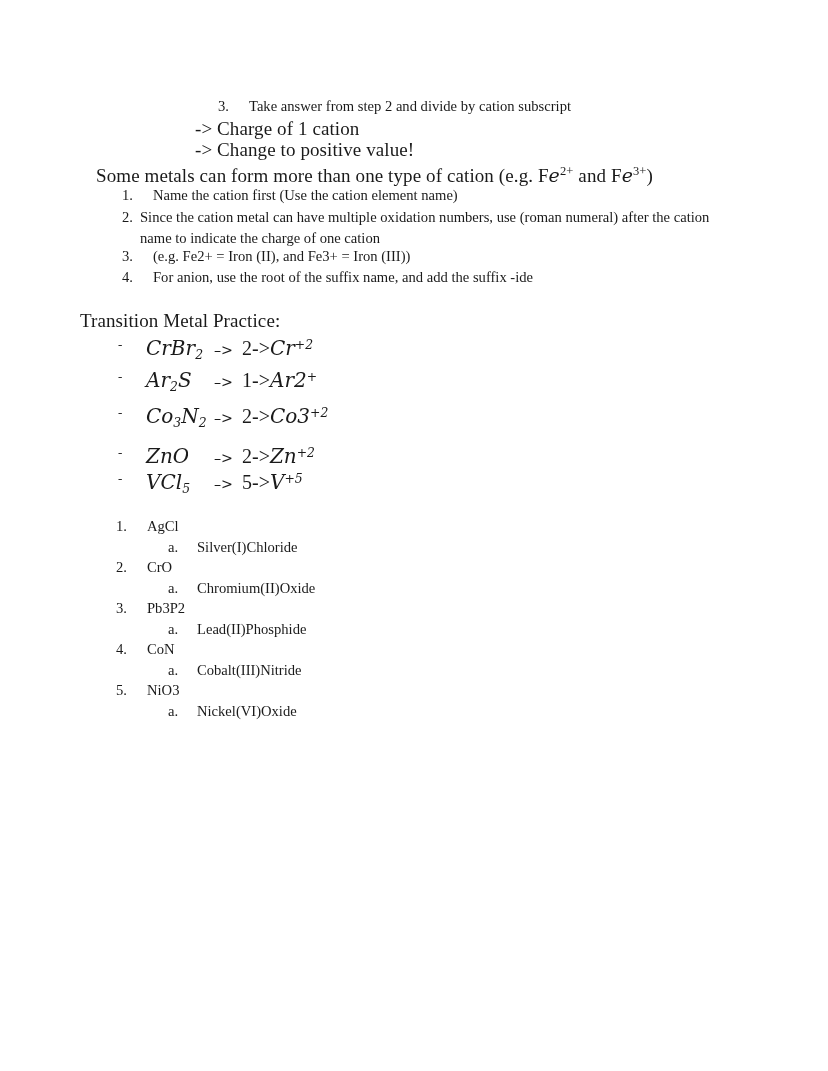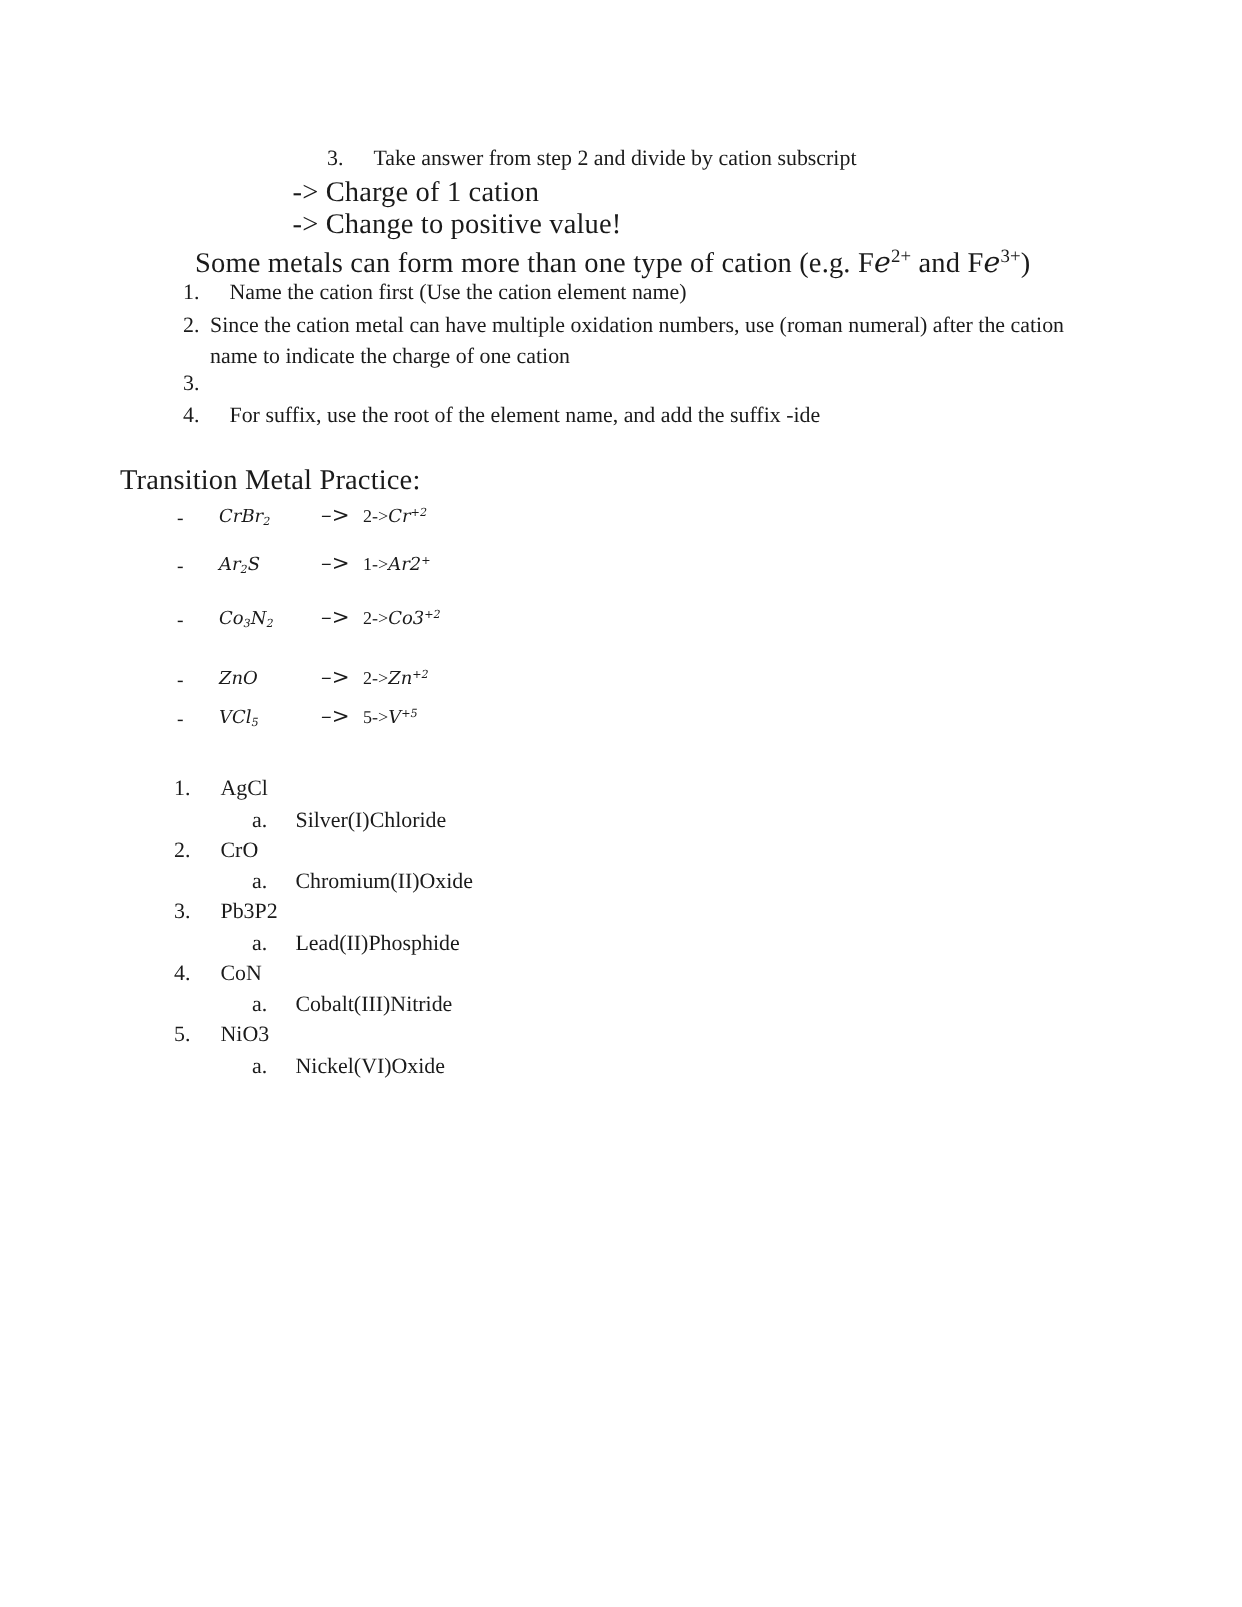--- a/index.html
+++ b/index.html
@@ -69,21 +69,21 @@
   }
   sub {
     font-size: 0.66em;
     vertical-align: -0.28em;
     line-height: 0;
   }
 
   .mi {
     font-family: "DejaVu Serif", "Liberation Serif", serif;
     font-style: italic;
-    font-size: 12px;
+    font-size: 20px;
   }
   .mi sub { font-size: 0.62em; vertical-align: -0.30em; }
   .mi sup { font-size: 0.62em; vertical-align: 0.50em; }
 
   .formula-row {
     position: absolute;
     display: flex;
     align-items: baseline;
     white-space: nowrap;
   }
@@ -120,41 +120,42 @@
 <div class="page">
 
   <div class="li" style="left:218px; top:98px;">
     <span class="marker" style="width:31px;">3.</span>
     <span class="txt">Take answer from step 2 and divide by cation subscript</span>
   </div>
 
   <div class="line" style="left:195px; top:119px;">-&gt; Charge of 1 cation</div>
   <div class="line" style="left:195px; top:140px;">-&gt; Change to positive value!</div>
 
-  <div class="line" style="left:96px; top:166px;margin-left:34px;">
+  <div class="line" style="left:96px; top:166px;">
     <span>Some metals can form more than one type of cation (e.g. F</span><span class="ital-e">e</span><sup>2+</sup><span> and F</span><span class="ital-e">e</span><sup>3+</sup><span>)</span>
   </div>
 
   <div class="li" style="left:122px; top:187px;">
     <span class="marker" style="width:31px;">1.</span>
     <span class="txt">Name the cation first  (Use the cation element name)</span>
   </div>
 
   <div class="li-wrap" style="left:122px; top:207px; width:612px;">
     <span class="marker">2.</span>
     <span class="txt">Since the cation metal can have multiple oxidation numbers, use (roman numeral) after the cation name to indicate the charge of one cation</span>
   </div>
 
   <div class="li" style="left:122px; top:248px;">
     <span class="marker" style="width:31px;">3.</span>
+    <span class="txt">(e.g. Fe2+ = Iron (II), and Fe3+ = Iron (III))</span>
   </div>
 
   <div class="li" style="left:122px; top:269px;">
     <span class="marker" style="width:31px;">4.</span>
-    <span class="txt">For suffix, use the root of the element name, and add the suffix -ide</span>
+    <span class="txt">For anion, use the root of the suffix name, and add the suffix -ide</span>
   </div>
 
   <div class="line" style="left:80px; top:311px;">Transition Metal Practice:</div>
 
   <div class="formula-row" style="left:118px; top:336px;">
     <span class="dash">-</span>
     <span class="lhs mi" style="width:68px;"><span>CrBr</span><sub>2</sub></span>
     <span class="arrow" style="width:28px;">–&gt;</span>
     <span class="rhs mi"><span style="font-style:normal;font-family:'Liberation Serif',serif;">2-&gt;</span><span>Cr</span><sup>+2</sup></span>
   </div>

